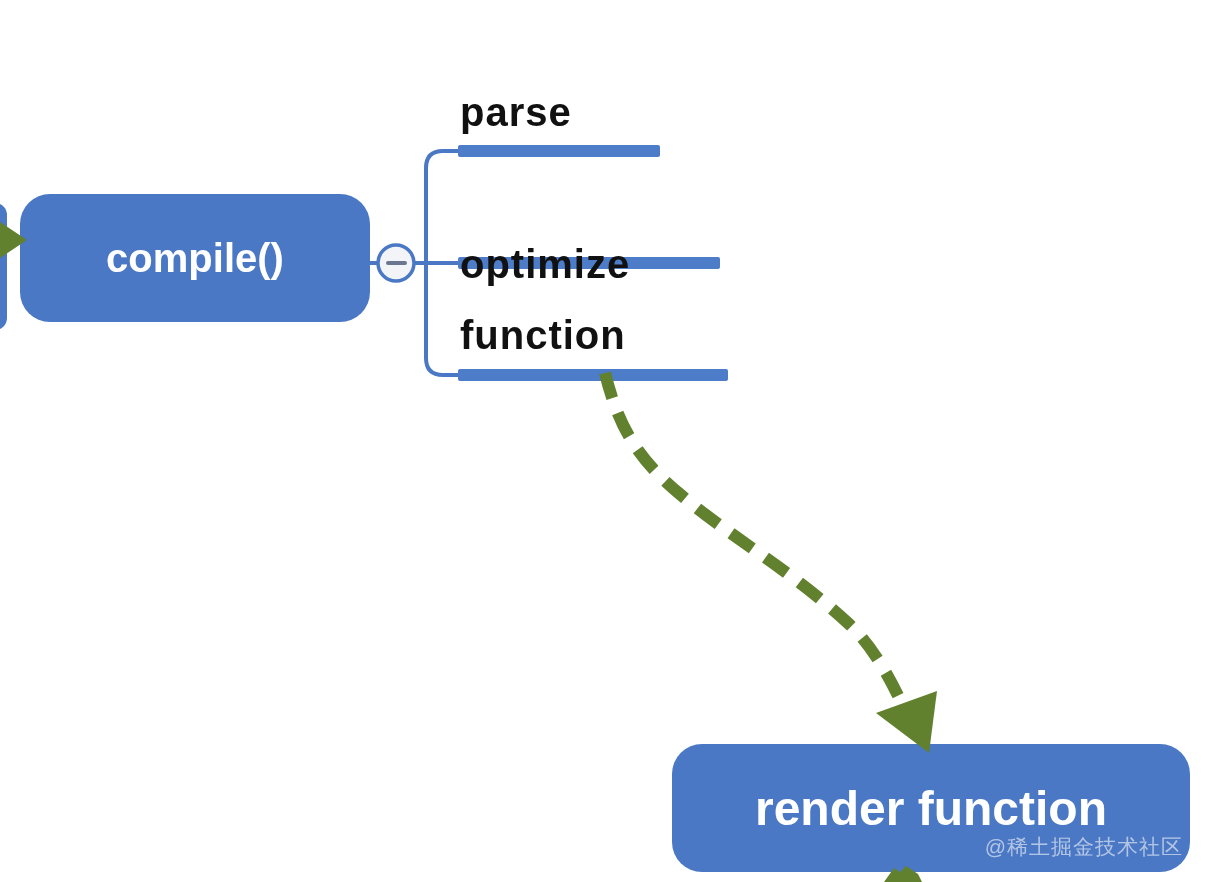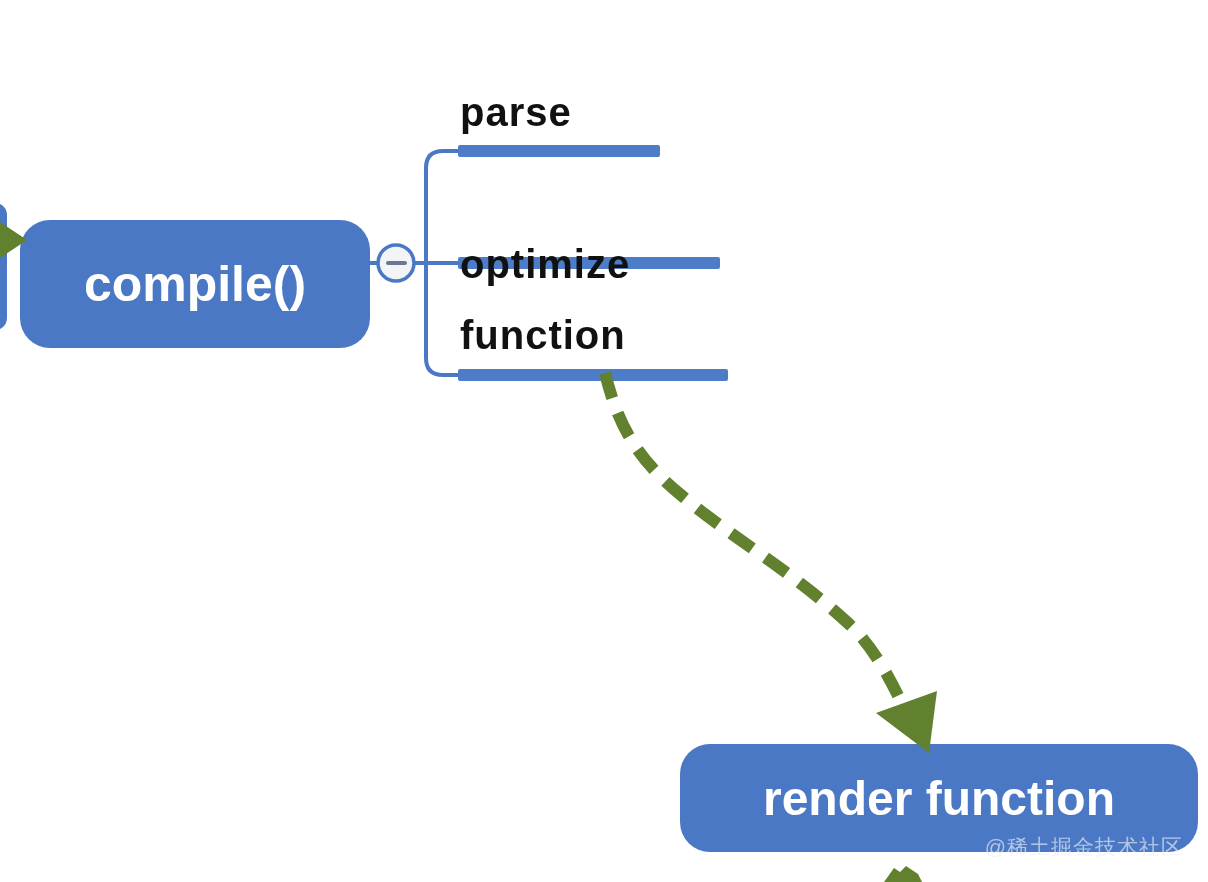--- a/index.html
+++ b/index.html
@@ -17,27 +17,25 @@
     border-radius: 30px;
     display: flex;
     align-items: center;
     justify-content: center;
     color: #ffffff;
     font-weight: 700;
     z-index: 1;
   }
   .node-compile {
     left: 20px; top: 194px; width: 350px; height: 128px;
-    font-size: 50px;
-    margin-top: 26px;
+    font-size: 40px;
   }
   .node-render {
-    left: 672px; top: 744px; width: 518px; height: 108px;
+    left: 672px; top: 744px; width: 518px; height: 128px;
     font-size: 48px;
-    margin-left: 8px;
   }
   .offscreen-edge {
     position: absolute;
     left: -17px; top: 203px; width: 24px; height: 127px;
     border-radius: 12px;
     background: var(--node-blue, #4a78c5);
     z-index: 1;
   }
   .connectors {
     position: absolute;

